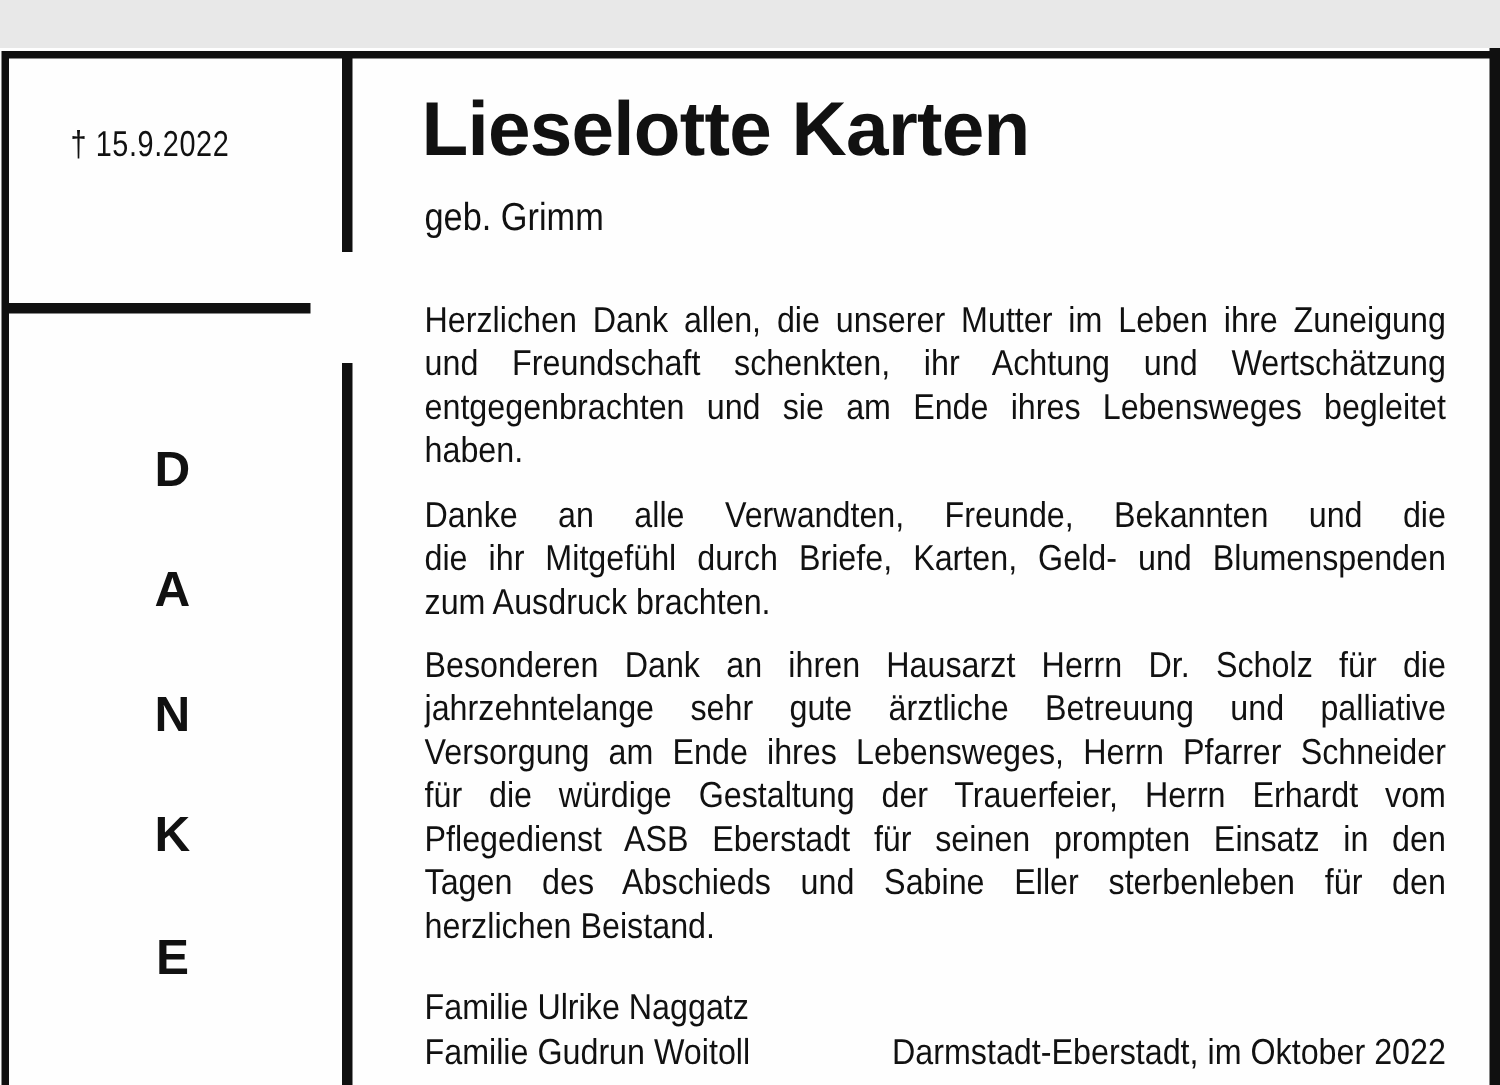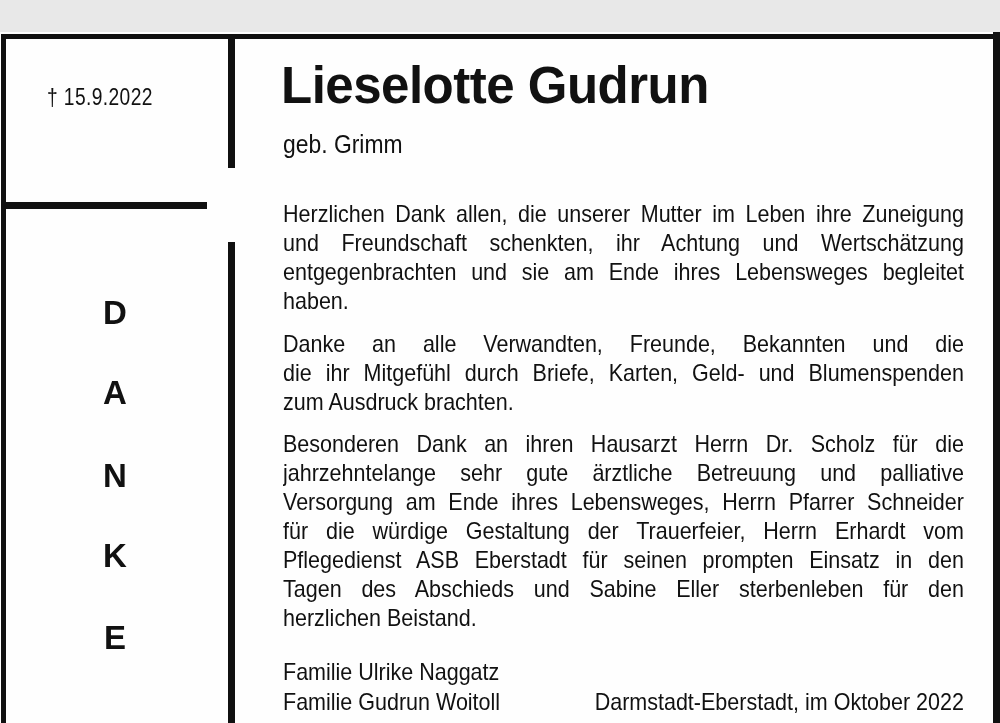--- a/index.html
+++ b/index.html
@@ -87,21 +87,21 @@
   <div class="b left-rule"></div>
 
   <div class="death-date">† 15.9.2022</div>
 
   <div class="vletter vl-0">D</div>
   <div class="vletter vl-1">A</div>
   <div class="vletter vl-2">N</div>
   <div class="vletter vl-3">K</div>
   <div class="vletter vl-4">E</div>
 
-  <div class="deceased-name">Lieselotte Gudrun</div>
+  <div class="deceased-name">Lieselotte Karten</div>
   <div class="maiden-name">geb. Grimm</div>
 
   <div class="text-block">
     <div class="para p1">
       <div class="jline">Herzlichen Dank allen, die unserer Mutter im Leben ihre Zuneigung</div>
       <div class="jline">und Freundschaft schenkten, ihr Achtung und Wertschätzung</div>
       <div class="jline">entgegenbrachten und sie am Ende ihres Lebensweges begleitet</div>
       <div class="jline last">haben.</div>
     </div>
     <div class="para p2">

